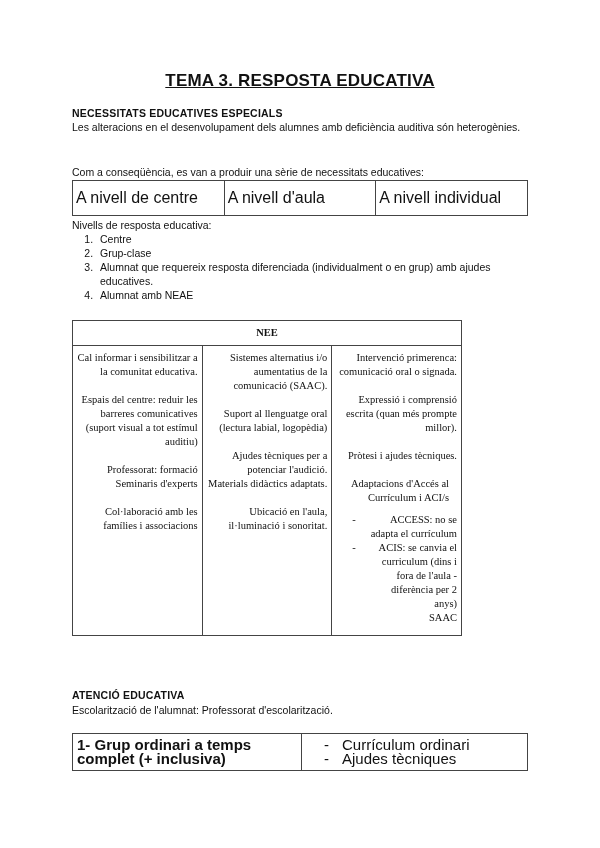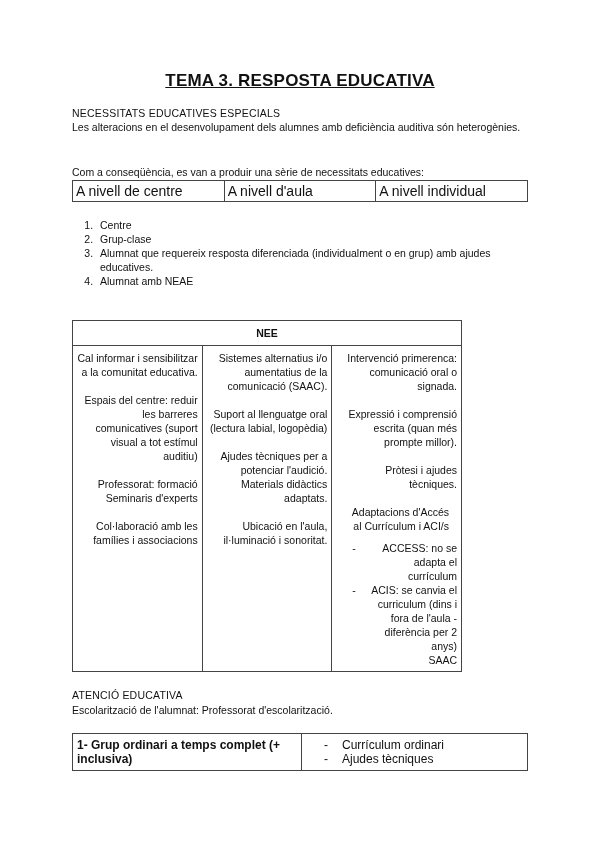--- a/index.html
+++ b/index.html
@@ -6,38 +6,38 @@
   body {
     width: 600px; height: 848px; position: relative; overflow: hidden;
     font-family: "Liberation Sans", "DejaVu Sans", sans-serif;
     color: #111; font-size: 10.5px; line-height: 14px;
   }
   .page { position: absolute; left: 72px; top: 0; width: 456px; }
   .title {
     position: absolute; top: 74px; left: 0; width: 456px; text-align: center;
     font-weight: bold; font-size: 17px; text-decoration: underline; letter-spacing: 0.2px;
   }
-  .h { font-weight: normal; font-size: 10.5px; letter-spacing: 0.2px; }
+  .h { font-weight: bold; font-size: 10.5px; letter-spacing: 0.2px; }
   .abs { position: absolute; left: 0; width: 456px; }
   table { border-collapse: collapse; }
   .t1 { position: absolute; left: 0; top: 180px; width: 456px; }
-  .t1 td { border: 1.5px solid #444; padding: 3px 3px; height: 14px; width: 33.3%; font-size: 14px; }
+  .t1 td { border: 1.5px solid #444; padding: 10px 3px; height: 14px; width: 33.3%; font-size: 16px; }
   ol { margin: 0; padding-left: 24px; }
   ol li { padding-left: 4px; }
-  .t2 { position: absolute; left: 0; top: 320px; width: 390px; }
+  .t2 { position: absolute; left: 0; top: 320px; width: 390px; font-family: Liberation Serif, serif; }
   .t2 td, .t2 th { border: 1.5px solid #444; font-size: 10.5px; vertical-align: top; }
   .t2 th { font-weight: bold; text-align: center; padding: 5px 3px; }
   .t2 td { padding: 5px 4px 4px 4px; width: 33.3%; }
   .t2 .para { margin: 0 0 14px 0; }
   .t2 .para:last-child { margin-bottom: 0; }
   .dash { margin: 0; padding: 0; list-style: none; }
   .dash li { position: relative; padding-left: 32px; }
   .dash li::before { content: "-"; position: absolute; left: 16px; }
   .t3 { position: absolute; left: 0; top: 733px; width: 456px; }
-  .t3 td { border: 1.5px solid #444; vertical-align: top; padding: 4px 4px; font-size: 12px; }
+  .t3 td { border: 1.5px solid #444; vertical-align: top; padding: 4px 4px; font-size: 15px; }
   .t3 .c1 { width: 220px; font-weight: bold; }
   .t3 .dash li { padding-left: 36px; }
   .t3 .dash li::before { left: 18px; }
 </style>
 </head>
 <body>
 
 <div class="page">
 
   <div class="title">TEMA 3. RESPOSTA EDUCATIVA</div>
@@ -50,20 +50,21 @@
     <tbody>
         <tr>
       <td>A nivell de centre</td>
       <td>A nivell d'aula</td>
       <td>A nivell individual</td>
     </tr>
   </tbody>
     </table>
 
   <div class="abs" style="top:218px;">
+    <div>Nivells de resposta educativa:</div>
     <ol>
       <li>Centre</li>
       <li>Grup-clase</li>
       <li>Alumnat que requereix resposta diferenciada  (individualment o en grup) amb ajudes educatives.</li>
       <li>Alumnat amb NEAE</li>
     </ol>
   </div>
 
   <table class="t2">
     <tbody>

